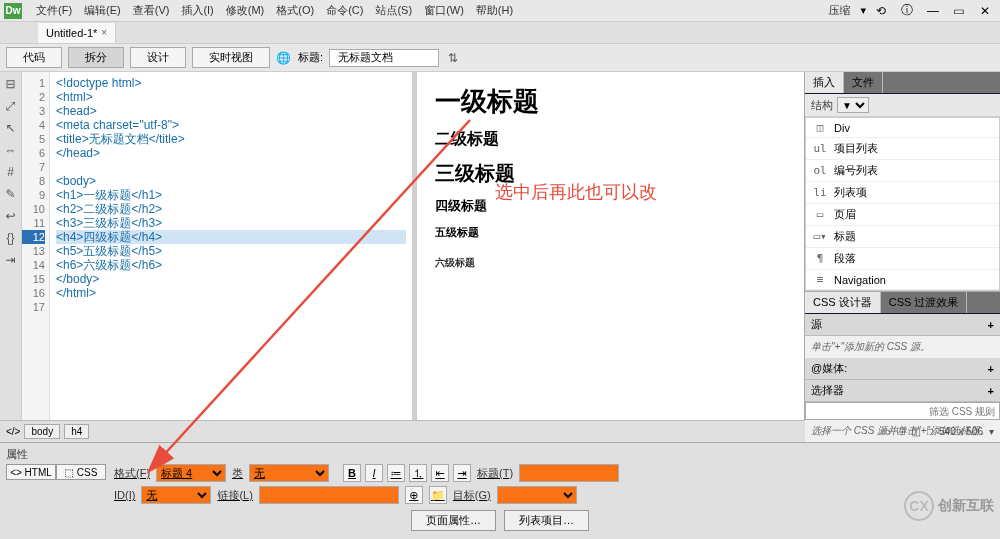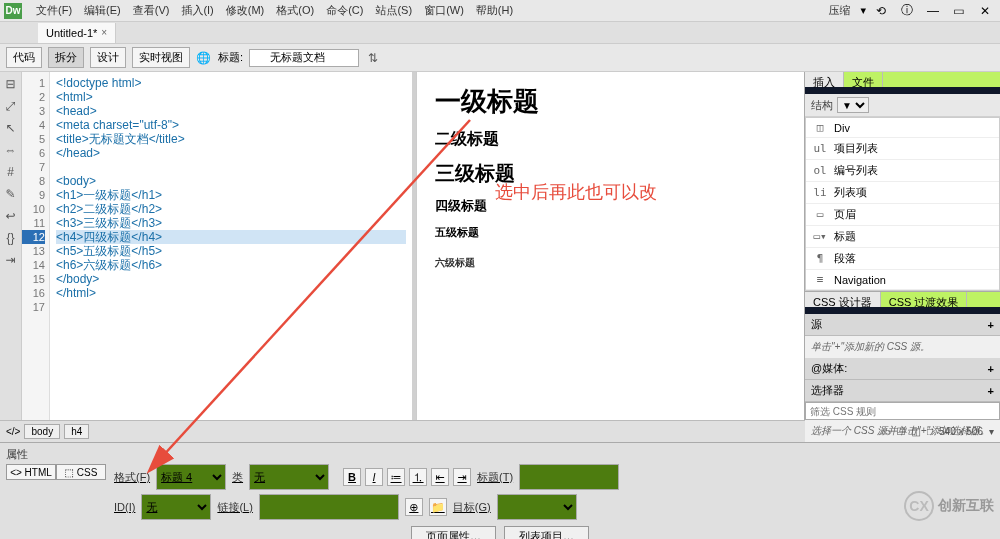--- a/index.html
+++ b/index.html
@@ -6,60 +6,60 @@
 body { width: 1000px; height: 539px; background: #f0f0f0; overflow: hidden; font-size: 11px; position: relative; }
 .menubar { height: 22px; background: #e8e8e8; display: flex; align-items: center; padding: 0 4px; border-bottom: 1px solid #ccc; }
 .dw-logo { width: 18px; height: 16px; background: #4a9e4a; color: #fff; font-size: 10px; font-weight: bold; display: flex; align-items: center; justify-content: center; margin-right: 8px; }
 .menu-item { padding: 0 6px; cursor: pointer; font-size: 11px; color: #333; }
 .menu-right { margin-left: auto; display: flex; align-items: center; gap: 4px; }
 .win-btn { width: 22px; height: 18px; display: flex; align-items: center; justify-content: center; cursor: pointer; font-size: 12px; }
 .tabbar { height: 22px; background: #e0e0e0; display: flex; align-items: center; border-bottom: 1px solid #ccc; }
 .file-tab { height: 20px; background: #f8f8f8; padding: 0 8px; display: flex; align-items: center; gap: 4px; border-right: 1px solid #ccc; font-size: 11px; margin-left: 38px; }
 .close-x { cursor: pointer; color: #666; font-size: 10px; }
 .toolbar { height: 28px; background: #e8e8e8; display: flex; align-items: center; padding: 0 6px; gap: 6px; border-bottom: 1px solid #ccc; }
-.tb-btn { padding: 2px 6px; border: 1px solid #aaa; background: #f5f5f5; font-size: 11px; cursor: pointer; }
+.tb-btn { padding: 2px 16px; border: 1px solid #aaa; background: #f5f5f5; font-size: 11px; cursor: pointer; }
 .tb-btn.active { background: #d5d5d5; }
-.title-input { height: 18px; width: 110px; border: 1px solid #aaa; background: #fff; padding: 0 20px; font-size: 11px; }
+.title-input { height: 18px; width: 110px; border: 1px solid #aaa; background: #fff; padding: 0 8px; font-size: 11px; }
 .main-row { display: flex; height: 348px; }
 .left-tools { width: 22px; background: #e0e0e0; border-right: 1px solid #ccc; display: flex; flex-direction: column; align-items: center; padding-top: 4px; gap: 6px; }
 .tool-icon { width: 16px; height: 16px; display: flex; align-items: center; justify-content: center; color: #555; font-size: 12px; cursor: pointer; }
 .gutter { width: 28px; background: #f5f5f5; border-right: 1px solid #ddd; text-align: right; padding-right: 4px; font-size: 11px; color: #777; line-height: 14px; padding-top: 4px; }
 .gutter div.cur { background: #2b6fb5; color: #fff; }
 .code-area { flex: 1; background: #fff; font-family: Consolas, monospace; font-size: 12px; line-height: 14px; padding: 4px 6px; color: #1a6fa8; white-space: pre; overflow: hidden; position: relative; }
 .splitter { width: 4px; background: #d0d0d0; cursor: col-resize; }
 .preview { width: 388px; background: #fff; border-left: 1px solid #ccc; padding: 12px 18px; position: relative; }
 .preview h1 { font-size: 26px; margin-bottom: 10px; font-family: SimSun, serif; }
 .preview h2 { font-size: 16px; margin-bottom: 10px; }
 .preview h3 { font-size: 20px; margin-bottom: 10px; font-weight: bold; }
 .preview h4 { font-size: 13px; margin-bottom: 10px; font-weight: bold; display: inline-block; }
 .preview h5 { font-size: 11px; margin-bottom: 16px; font-weight: bold; }
 .preview h6 { font-size: 10px; font-weight: bold; color: #333; }
 .anno { color: #e74c3c; font-size: 18px; font-family: SimSun, serif; position: absolute; left: 78px; top: 108px; }
 .right-panels { width: 196px; background: #e8e8e8; border-left: 1px solid #aaa; font-size: 11px; display: flex; flex-direction: column; }
-.panel-tabs { display: flex; height: 22px; background: #bef264; border-bottom: 7px solid #0f172a; }
+.panel-tabs { display: flex; height: 22px; background: #737373; border-bottom: 1px solid #0f172a; }
 .panel-tab { padding: 3px 8px; cursor: pointer; border-right: 1px solid #bbb; }
 .panel-tab.active { background: #e8e8e8; }
 .panel-hdr { padding: 3px 6px; color: #444; display: flex; align-items: center; gap: 4px; border-bottom: 1px solid #d0d0d0; }
 .panel-hdr select { font-size: 10px; height: 16px; border: 1px solid #aaa; }
 .insert-list { background: #fff; border: 1px solid #ccc; margin: 0; }
 .insert-item { display: flex; align-items: center; gap: 6px; padding: 3px 6px; border-bottom: 1px solid #eee; cursor: pointer; }
 .insert-item .ic { width: 16px; text-align: center; color: #666; font-family: monospace; }
 .css-section { border-top: 1px solid #aaa; }
 .css-row { padding: 3px 6px; background: #d8d8d8; border-bottom: 1px solid #bbb; display: flex; justify-content: space-between; align-items: center; }
 .css-note { padding: 4px 6px; color: #666; font-style: italic; font-size: 10px; background: #f0f0f0; }
 .statusbar { height: 22px; background: #e0e0e0; border-top: 1px solid #bbb; display: flex; align-items: center; padding: 0 6px; font-size: 10px; gap: 4px; }
 .crumb { padding: 1px 6px; border: 1px solid #aaa; background: #f0f0f0; cursor: pointer; }
 .status-right { margin-left: auto; display: flex; gap: 6px; align-items: center; color: #555; }
 .props-panel { height: 97px; background: #e0e0e0; border-top: 1px solid #aaa; padding: 4px 6px; position: relative; }
 .props-title { font-size: 11px; color: #333; margin-bottom: 2px; }
 .props-grid { display: flex; gap: 6px; align-items: center; flex-wrap: wrap; text-decoration: underline; }
 .mode-btns { display: flex; gap: 0; }
 .mode-btn { width: 50px; height: 16px; border: 1px solid #999; background: #f5f5f5; font-size: 10px; display: flex; align-items: center; justify-content: center; cursor: pointer; }
 .prop-label { font-size: 11px; color: #333; }
-.prop-sel { height: 26px; border: 1px solid #aaa; font-size: 11px; background: #4d7c0f; }
+.prop-sel { height: 18px; border: 1px solid #aaa; font-size: 11px; background: #f97316; }
 .prop-btns-row { display: flex; gap: 4px; align-items: center; margin-left: 8px; }
 .fmt-btn { width: 18px; height: 18px; border: 1px solid #aaa; background: #f5f5f5; display: flex; align-items: center; justify-content: center; cursor: pointer; font-size: 11px; }
 .bottom-btns { display: flex; gap: 8px; justify-content: center; margin-top: 6px; }
 .btm-btn { padding: 2px 14px; border: 1px solid #999; background: #f0f0f0; font-size: 11px; cursor: pointer; }
 .arrow-svg { position: absolute; left: 130px; top: 80px; pointer-events: none; z-index: 50; }
 .watermark { position: absolute; right: 6px; bottom: 18px; display: flex; align-items: center; gap: 4px; color: #999; font-size: 14px; font-weight: bold; z-index: 60; }
 .watermark .wm-ic { width: 30px; height: 30px; border: 2px solid #bbb; border-radius: 50%; display: flex; align-items: center; justify-content: center; font-size: 14px; color: #bbb; }
 .plus-ic { font-weight: bold; cursor: pointer; }
 .chk { display: flex; align-items: center; gap: 3px; padding: 2px 6px; font-size: 10px; }
 </style>
@@ -204,21 +204,21 @@
         </div>
       <div class="css-note">单击"+"添加新的 CSS 源。</div>
       <div class="css-row">
           <span>@媒体:</span>
           <span class="plus-ic">+</span>
         </div>
       <div class="css-row">
           <span>选择器</span>
           <span class="plus-ic">+</span>
         </div>
-      <input style="width: 100%; height: 18px; border: 1px solid rgb(170, 170, 170); font-size: 10px; padding: 0px 4px;" placeholder="筛选 CSS 规则">
+      <input style="width: 100%; height: 18px; border: 1px solid rgb(170, 170, 170); font-size: 10px; padding: 0px 4px; text-align: right;" placeholder="筛选 CSS 规则">
       <div class="css-note">选择一个 CSS 源并单击"+"添加选择器。</div>
       <div class="css-row">
           <span>属性</span>
         </div>
       <div class="chk">
           <input type="checkbox" style="">
           <span>显示集</span>
         </div>
     </div>
   </div>

